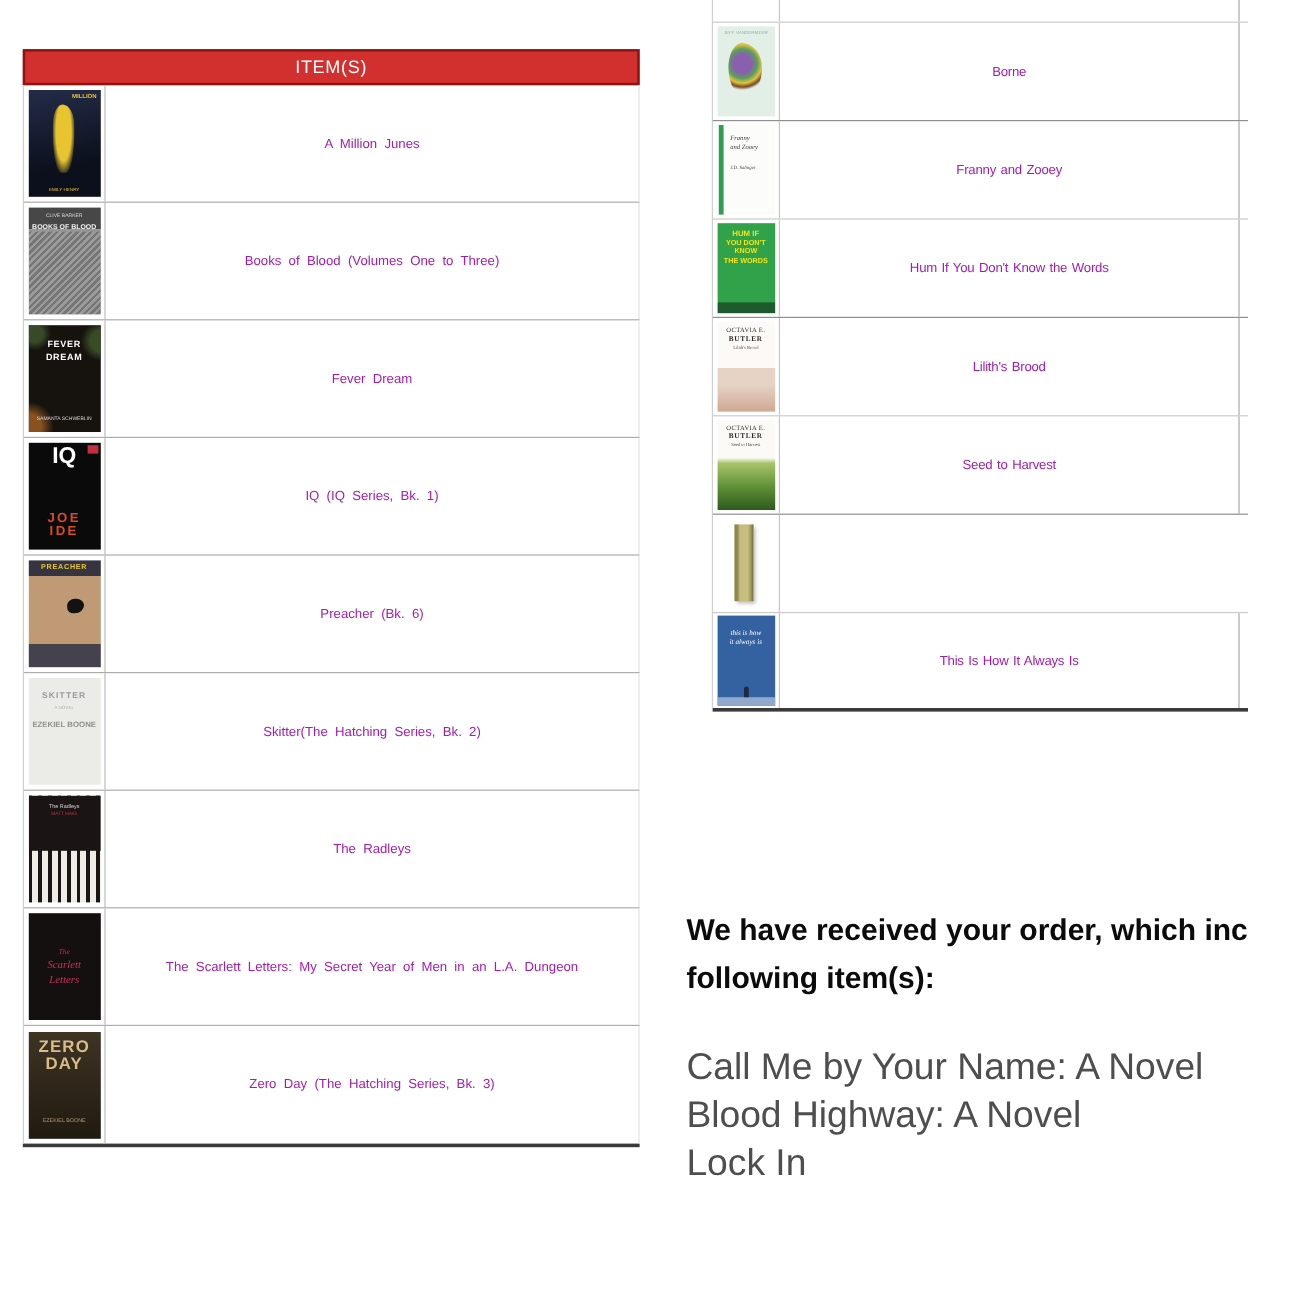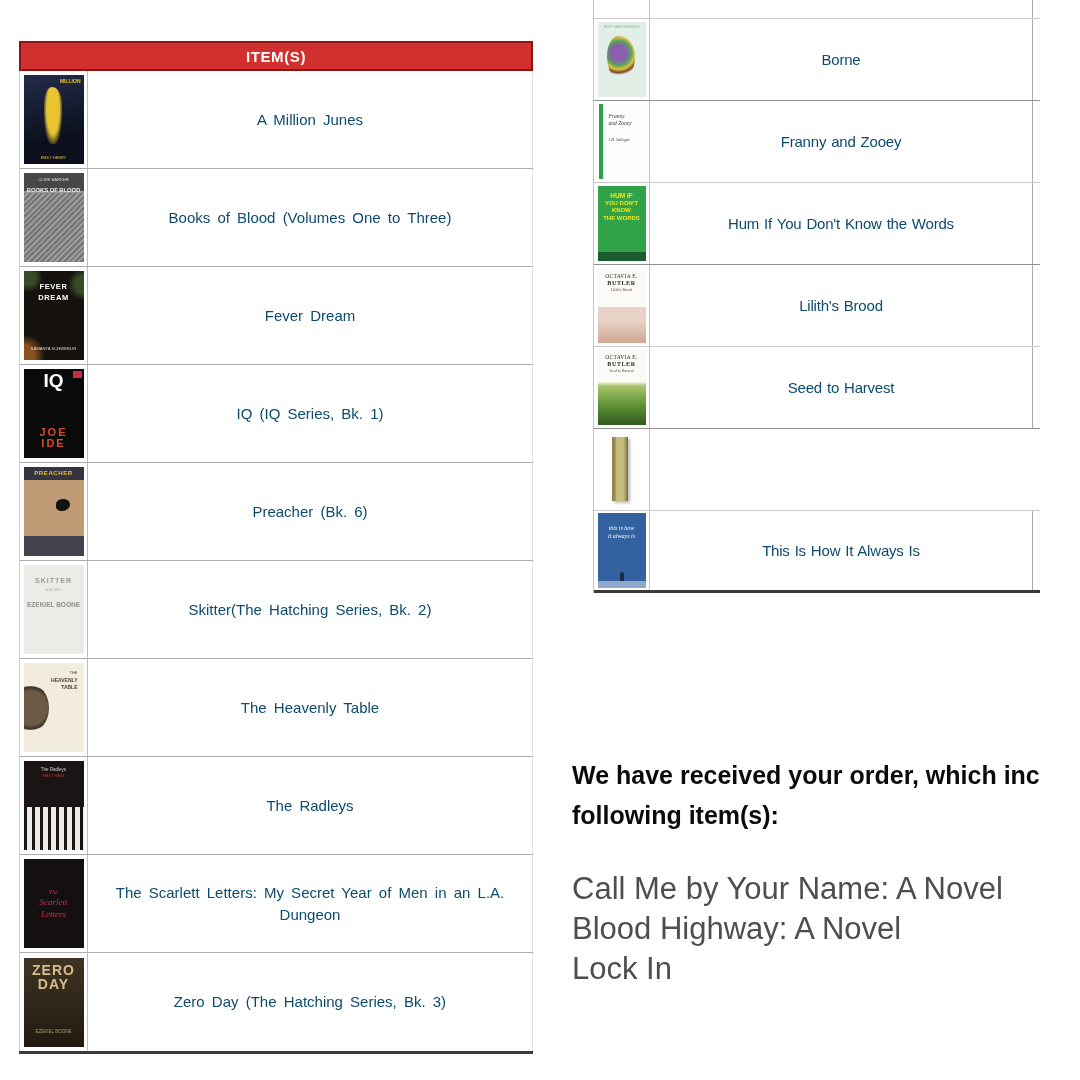--- a/index.html
+++ b/index.html
@@ -2,32 +2,32 @@
 <html><head>
 <meta charset="utf-8">
 <style>
   html,body{margin:0;padding:0;background:#ffffff;}
   .page{position:relative;width:1080px;height:1080px;background:#ffffff;overflow:hidden;
         font-family:"Liberation Sans",sans-serif;}
 
   
   .left-table{position:absolute;left:19px;top:41px;width:514px;border-bottom:3px solid #3a3a3a;}
   .items-header{box-sizing:border-box;height:30px;background:#d2302f;border:2px solid #8c1411;
-        color:#ffffff;font-weight:bold;font-size:15px;letter-spacing:.6px;
+        color:#ffffff;font-weight:normal;font-size:15px;letter-spacing:.6px;
         display:flex;align-items:center;justify-content:center;}
   .left-table .rows{border-left:1px solid #cfcfcf;}
   .left-table .row{display:flex;height:97px;border-bottom:1px solid #adadad;}
   .left-table .row:last-child{height:98px;border-bottom:none;}
   .left-table .cover-cell{width:67px;border-right:1px solid #bdbdbd;
         display:flex;align-items:center;justify-content:center;flex:none;}
   .left-table .cover{width:60px;height:89px;}
   .left-table .title-cell{flex:1;display:flex;align-items:center;justify-content:center;
         text-align:center;padding:0 8px;border-right:1px solid #e3e3e3;}
 
-  .title-text{font-size:15px;line-height:22px;color:#0c4a6e;word-spacing:3px;}
+  .title-text{font-size:11px;line-height:22px;color:#a21caf;word-spacing:3px;}
 
   
   .right-clip{position:absolute;left:593px;top:0;width:447px;height:676px;overflow:hidden;}
   .right-table{width:470px;border-left:1px solid #c4c4c4;}
   .right-table .row{display:flex;height:81px;border-bottom:1px solid #cbcbcb;}
   .right-table .row:nth-child(even){border-bottom-color:#8f8f8f;}
   .right-table .row.partial{height:18px;}
   .right-table .row:last-child{height:79px;border-bottom:3px solid #3a3a3a;}
   .right-table .cover-cell{width:55px;border-right:1px solid #c6c6c6;
         display:flex;align-items:center;justify-content:center;flex:none;}
@@ -260,32 +260,20 @@
         <span class="cl cl2">A NOVEL</span>
         <span class="cl cl3">EZEKIEL BOONE</span>
       </div>
     </div>
     <div class="cell title-cell">
       <span class="title-text">Skitter(The Hatching Series, Bk. 2)</span>
     </div>
   </div>
         <div class="row">
     <div class="cell cover-cell">
-      <div class="cover cv-heavenly" style="--c1: #f1ecdc; --c2: #3c3125; --c3: #4a4438;">
-        <span class="cl cl1">THE</span>
-        <span class="cl cl2">HEAVENLY</span>
-        <span class="cl cl3">TABLE</span>
-      </div>
-    </div>
-    <div class="cell title-cell">
-      <span class="title-text">The Heavenly Table</span>
-    </div>
-  </div>
-        <div class="row">
-    <div class="cell cover-cell">
       <div class="cover cv-radleys" style="--c1: #1a1415; --c2: #efece6; --c3: #b3393f;">
         <span class="cl cl1">The Radleys</span>
         <span class="cl cl2">MATT HAIG</span>
         <span class="cl cl3"></span>
       </div>
     </div>
     <div class="cell title-cell">
       <span class="title-text">The Radleys</span>
     </div>
   </div>

